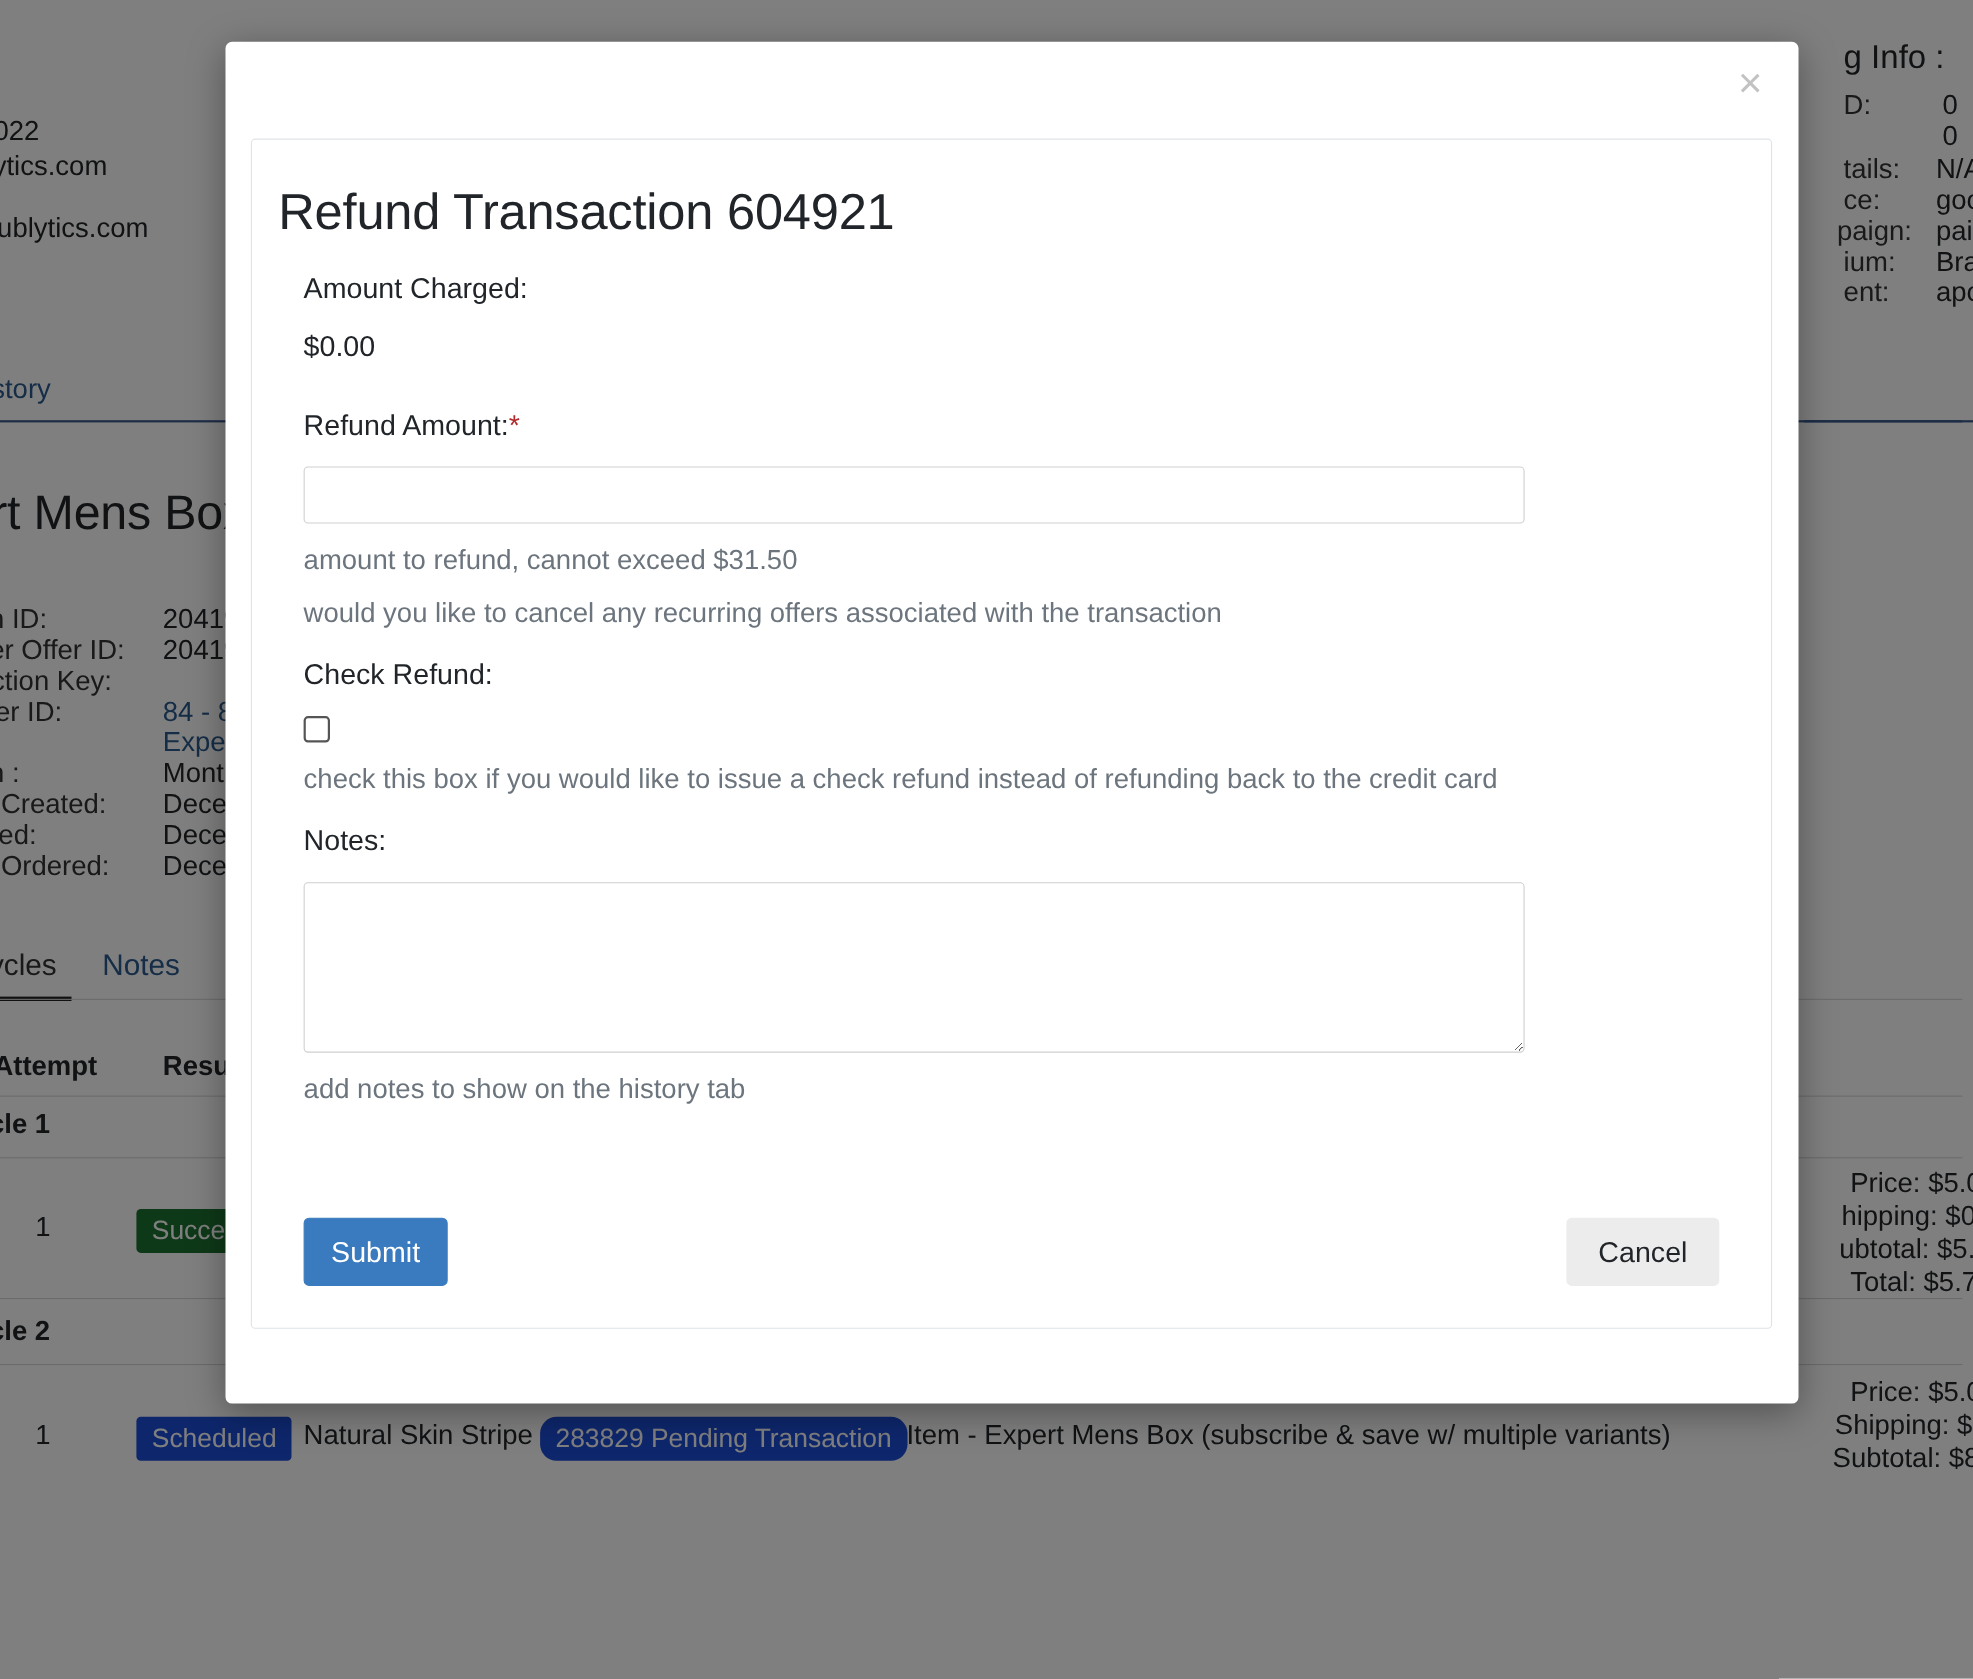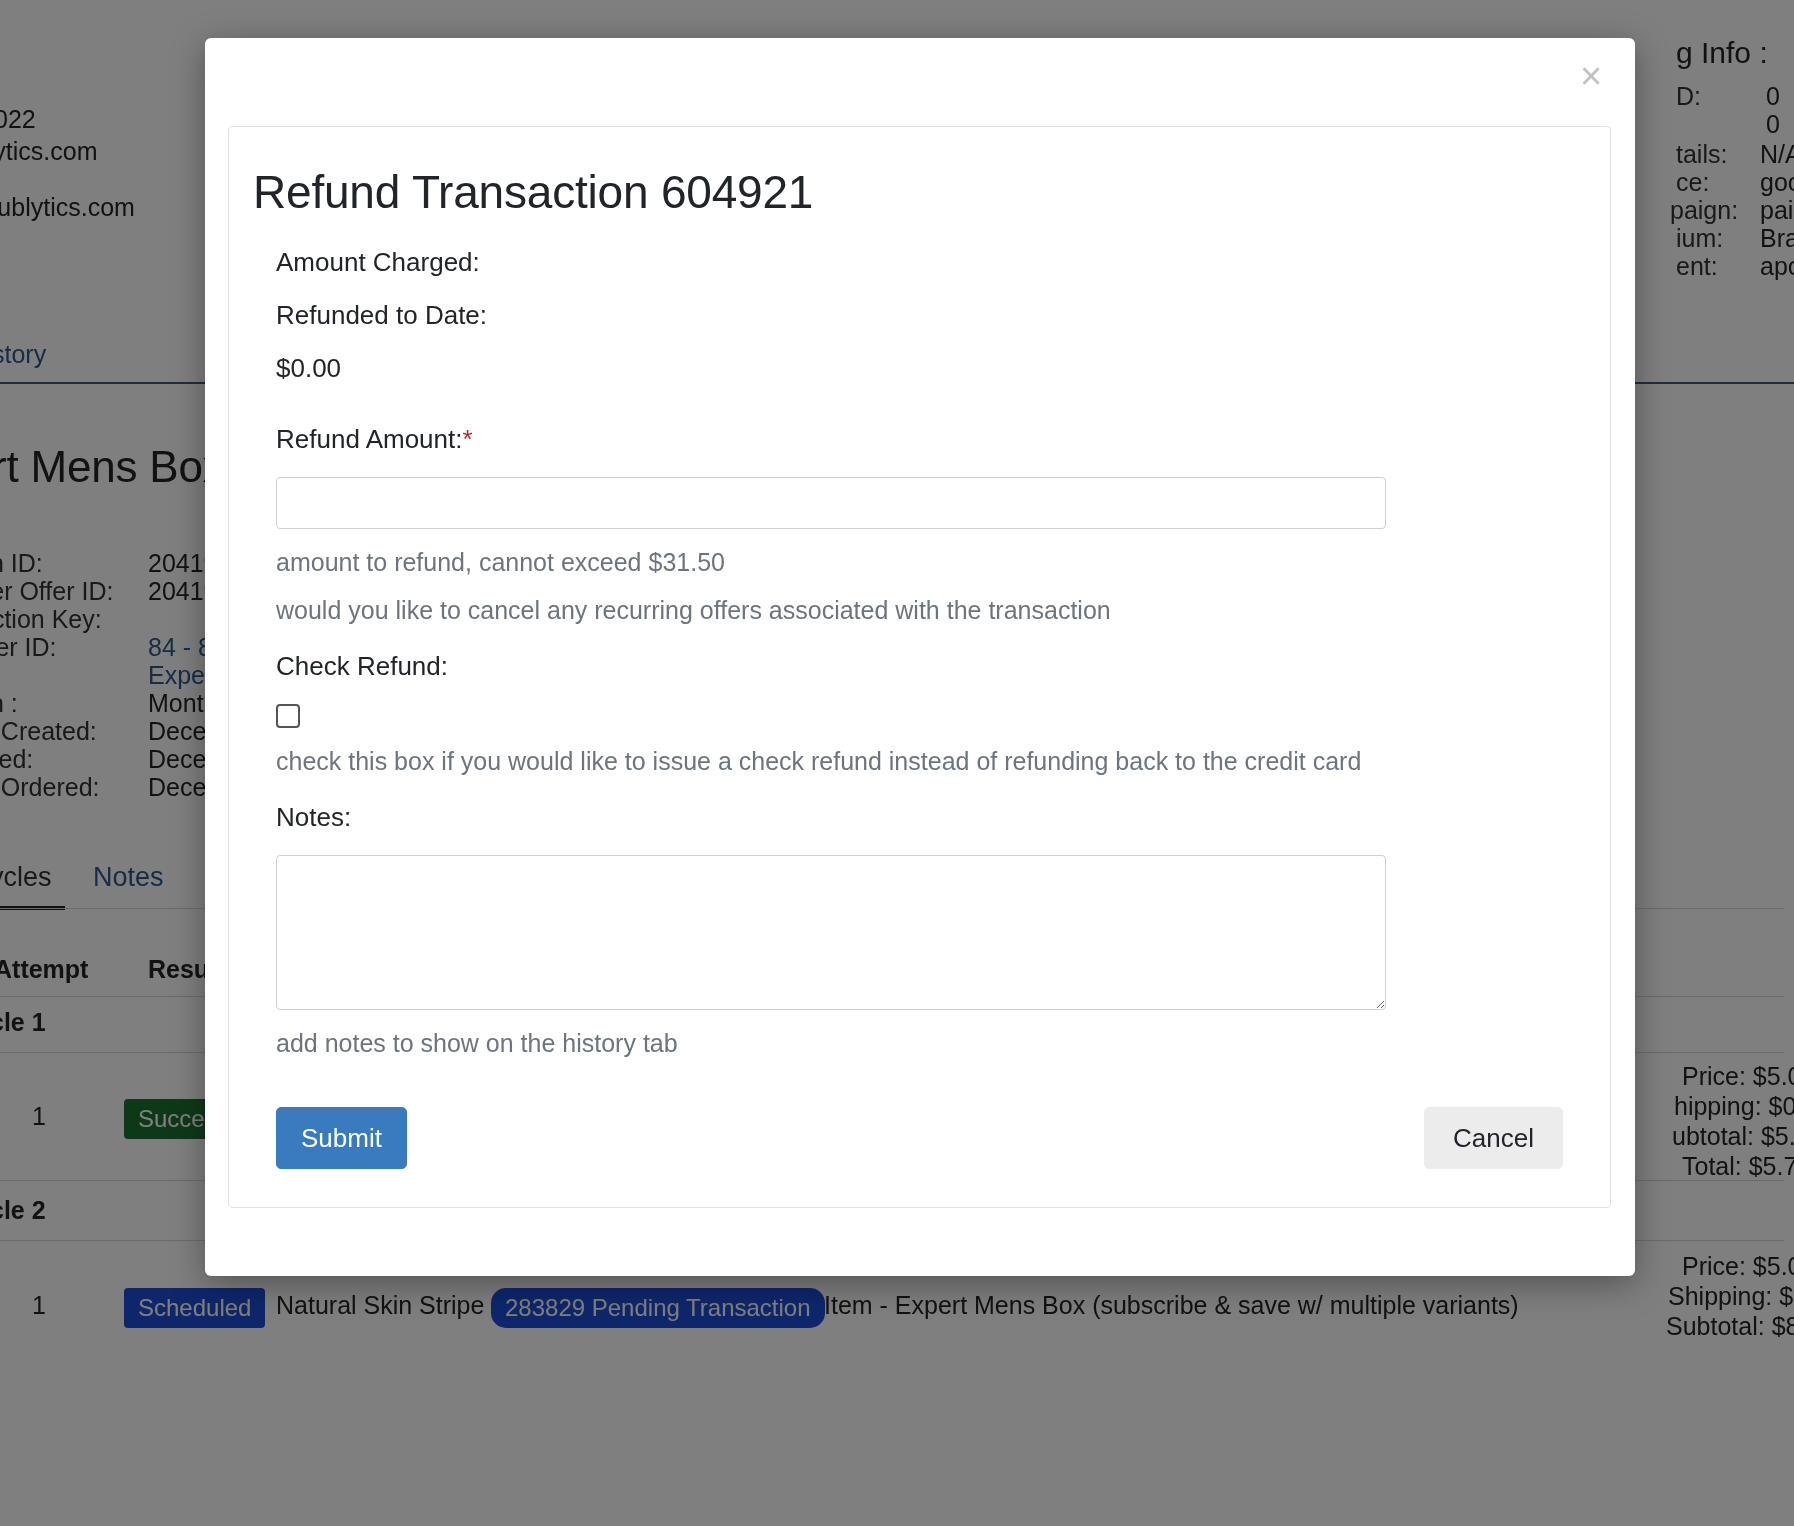--- a/index.html
+++ b/index.html
@@ -325,21 +325,20 @@
   <div id="modal-card">
 
     <div id="modal-title">Refund Transaction 604921</div>
 
     <div class="form-body">
 
       
       <div class="field-label">Amount Charged:</div>
 
       
-      <div class="field-label">Refunded to Date:</div>
       <div class="field-static">$0.00</div>
 
       
       <div class="field-label"><span>Refund Amount:</span><span class="req">*</span></div>
       <input class="text-input" type="text" placeholder="" style="">
       <div class="help-text">amount to refund, cannot exceed $31.50</div>
 
       
       <div class="help-text">would you like to cancel any recurring offers associated with the transaction</div>
 

